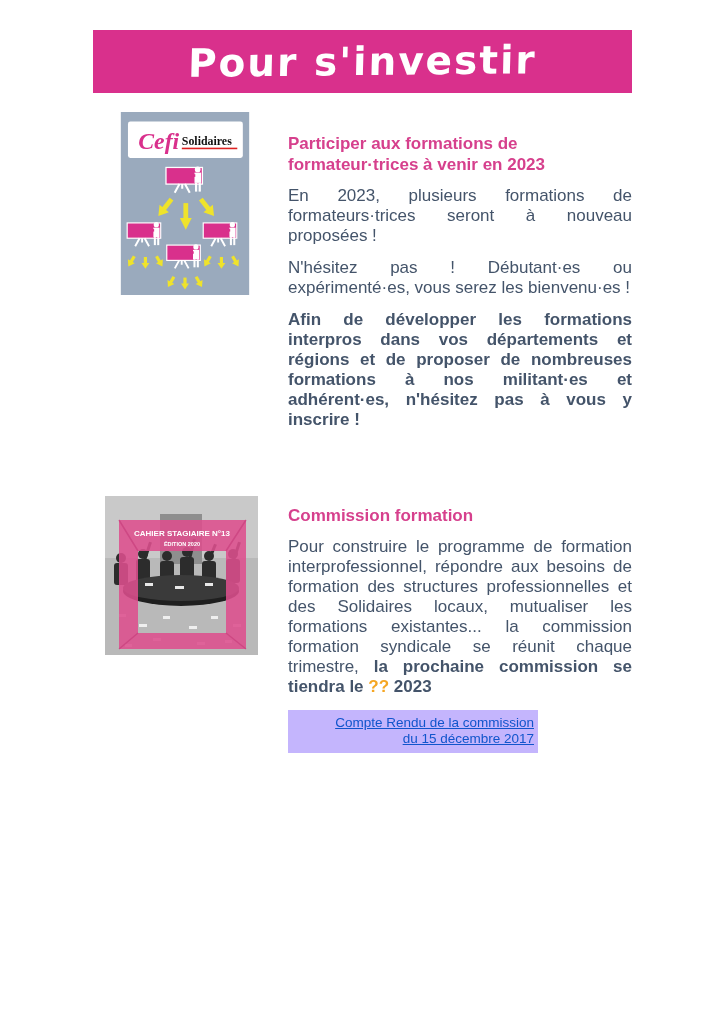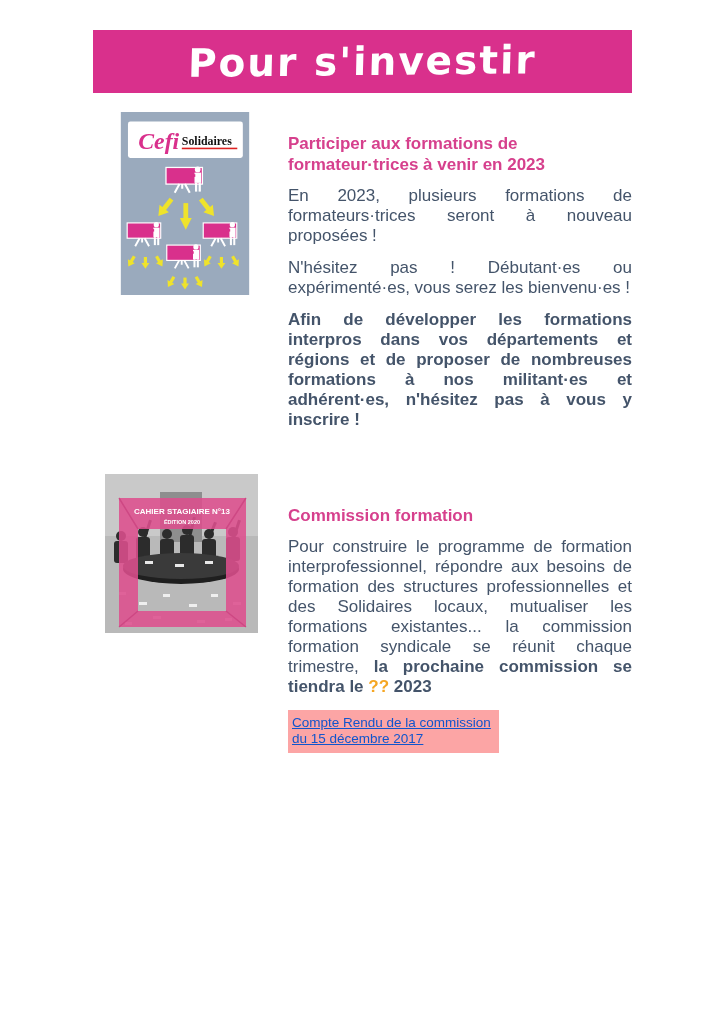--- a/index.html
+++ b/index.html
@@ -26,21 +26,21 @@
     font-size: 39px;
     font-weight: bold;
     color: #ffffff;
     letter-spacing: 2px;
     transform: rotate(-0.6deg) skewX(-2deg);
     font-family: "DejaVu Sans", sans-serif;
   }
 
   
   .illus1 { position: absolute; left: 104px; top: 112px; width: 162px; height: 183px; text-align: center; }
-  .illus2 { position: absolute; left: 105px; top: 474px; width: 153px; height: 159px; text-align: right; }
+  .illus2 { position: absolute; left: 105px; top: 496px; width: 153px; height: 159px; text-align: right; }
   .illus1 svg, .illus2 svg { display: block; width: 100%; height: 100%; }
 
   
   .textcol { position: absolute; left: 288px; width: 344px; }
   .textcol1 { top: 133px; }
   .textcol2 { top: 477px; margin-top: 28px; }
 
   .section-heading {
     margin: 0 0 11px 0;
     font-size: 17px;
@@ -55,25 +55,25 @@
     text-align: justify;
     color: #44546a;
   }
   .body-p.bold { font-weight: bold; }
   .unknown-date { color: #f5a623; font-weight: bold; }
   .bold-inline { font-weight: bold; }
 
   
   .report-link {
     display: block;
-    width: 211px;
+    width: 250px;
     margin-top: 13px;
-    background: #fca5a5;
+    background: #c4b5fd;
     padding: 5px 4px 6px 4px;
-    text-align: left;
+    text-align: right;
     font-size: 13.5px;
     line-height: 16px;
     color: #1155cc;
     text-decoration: underline;
     cursor: pointer;
     box-sizing: border-box;
   }
 </style>
 </head>
 <body>

